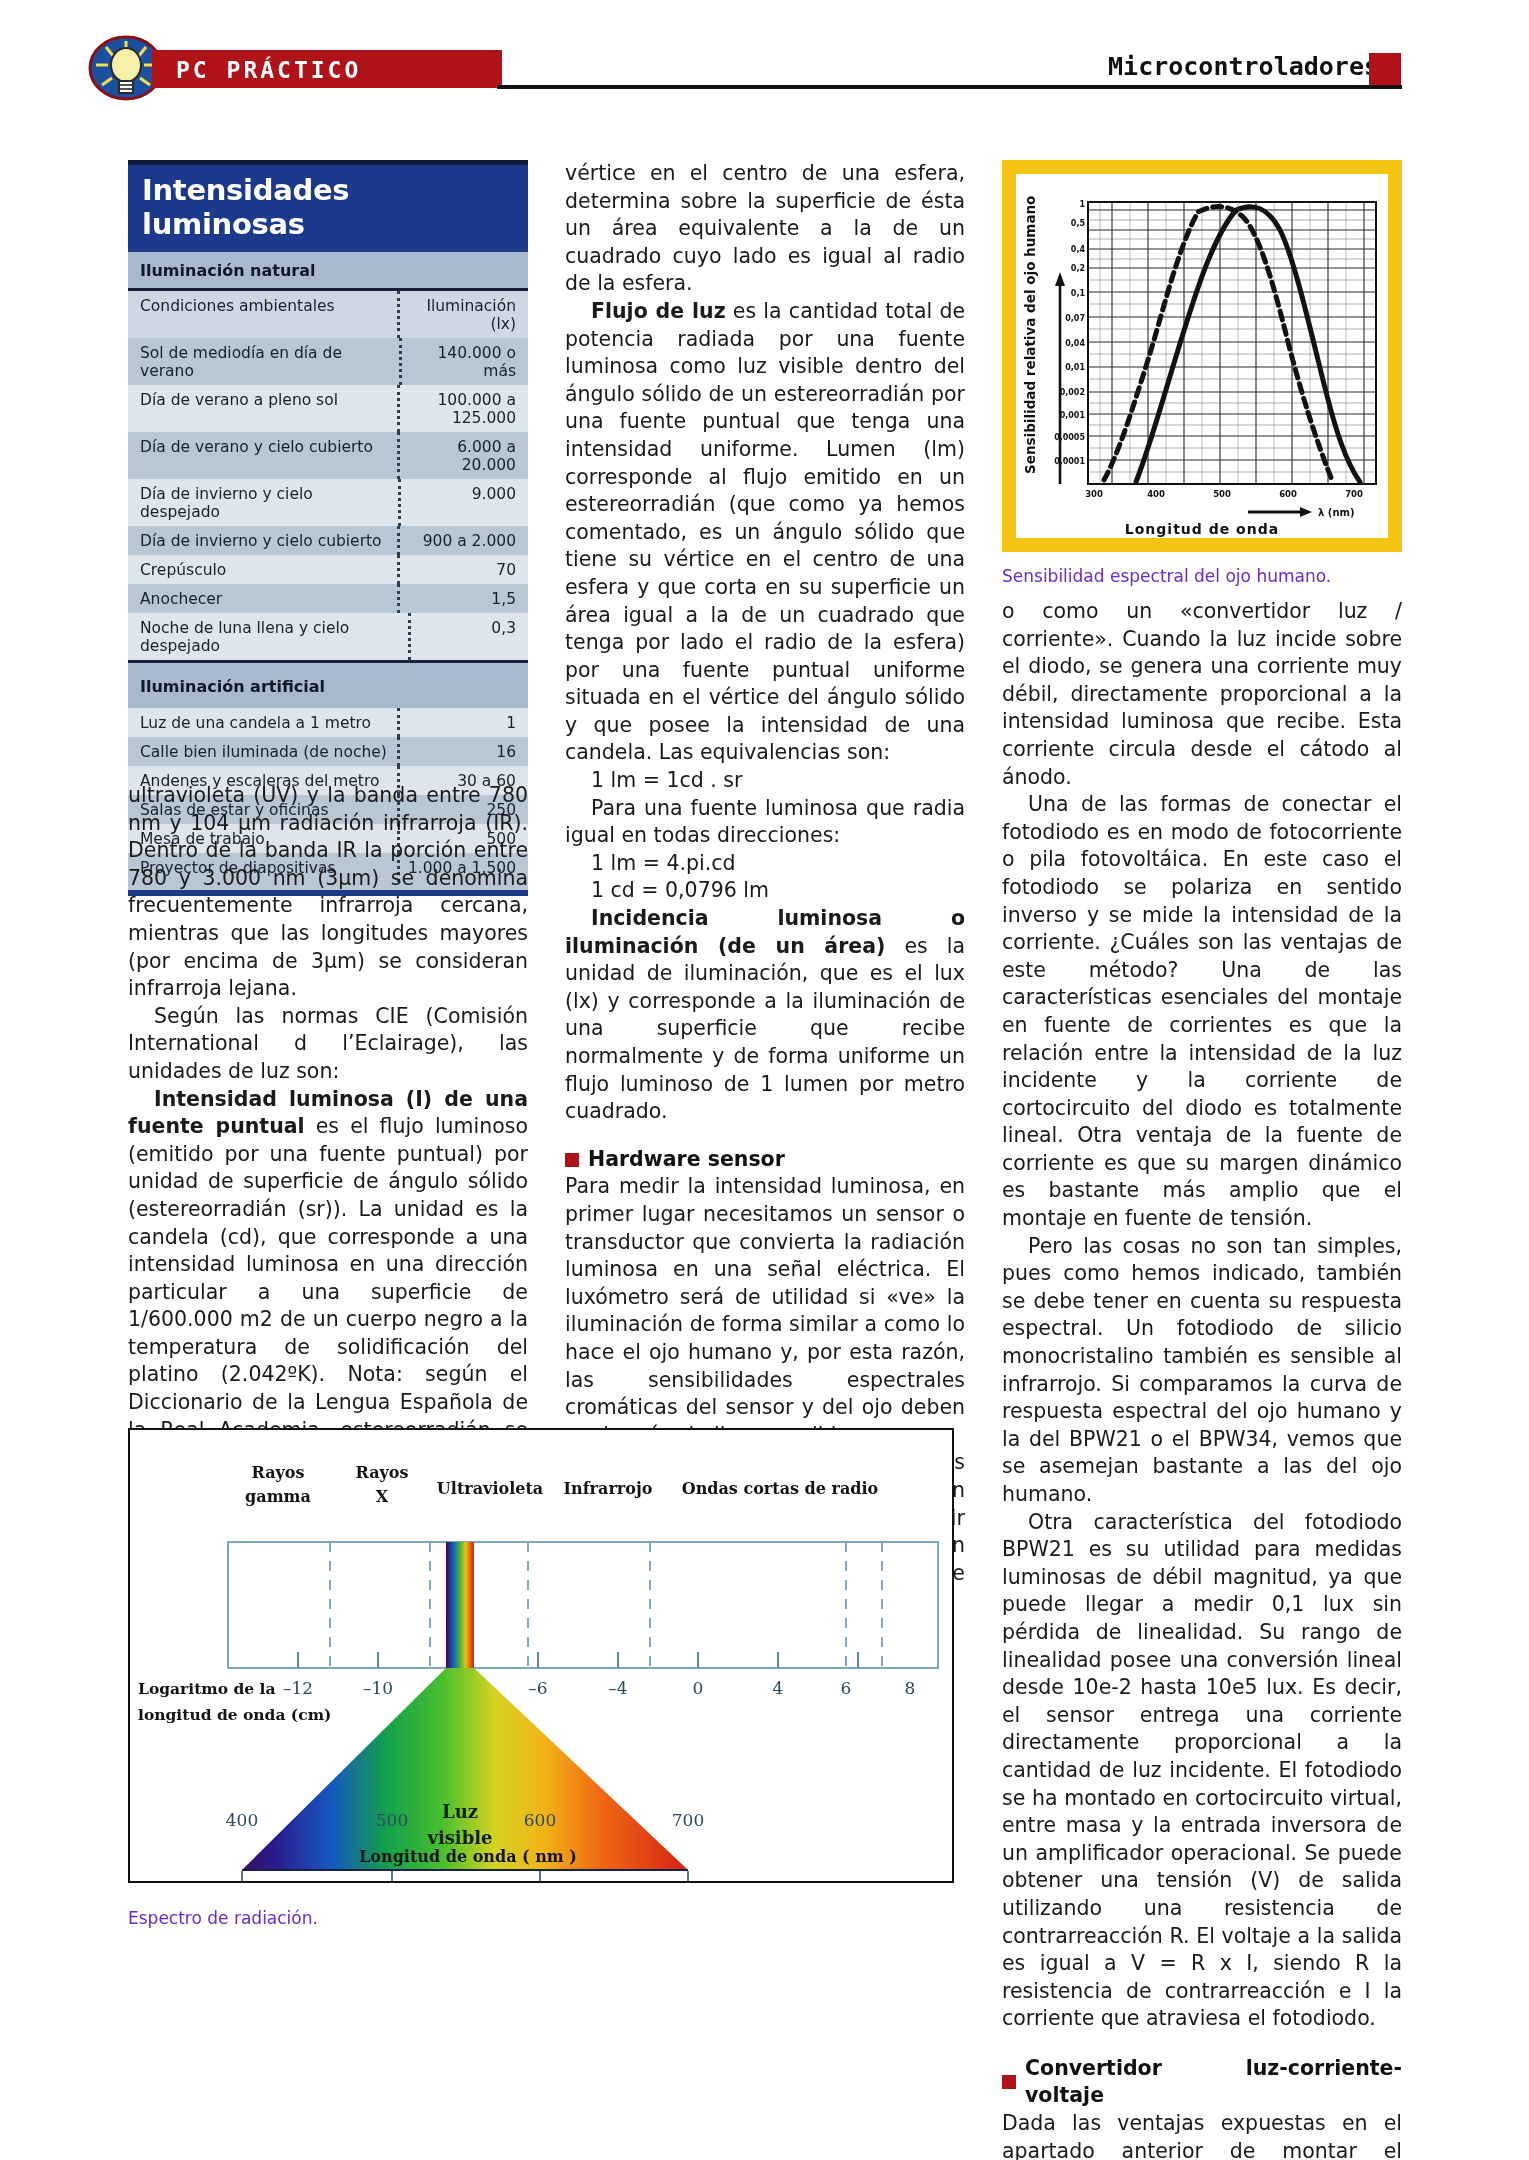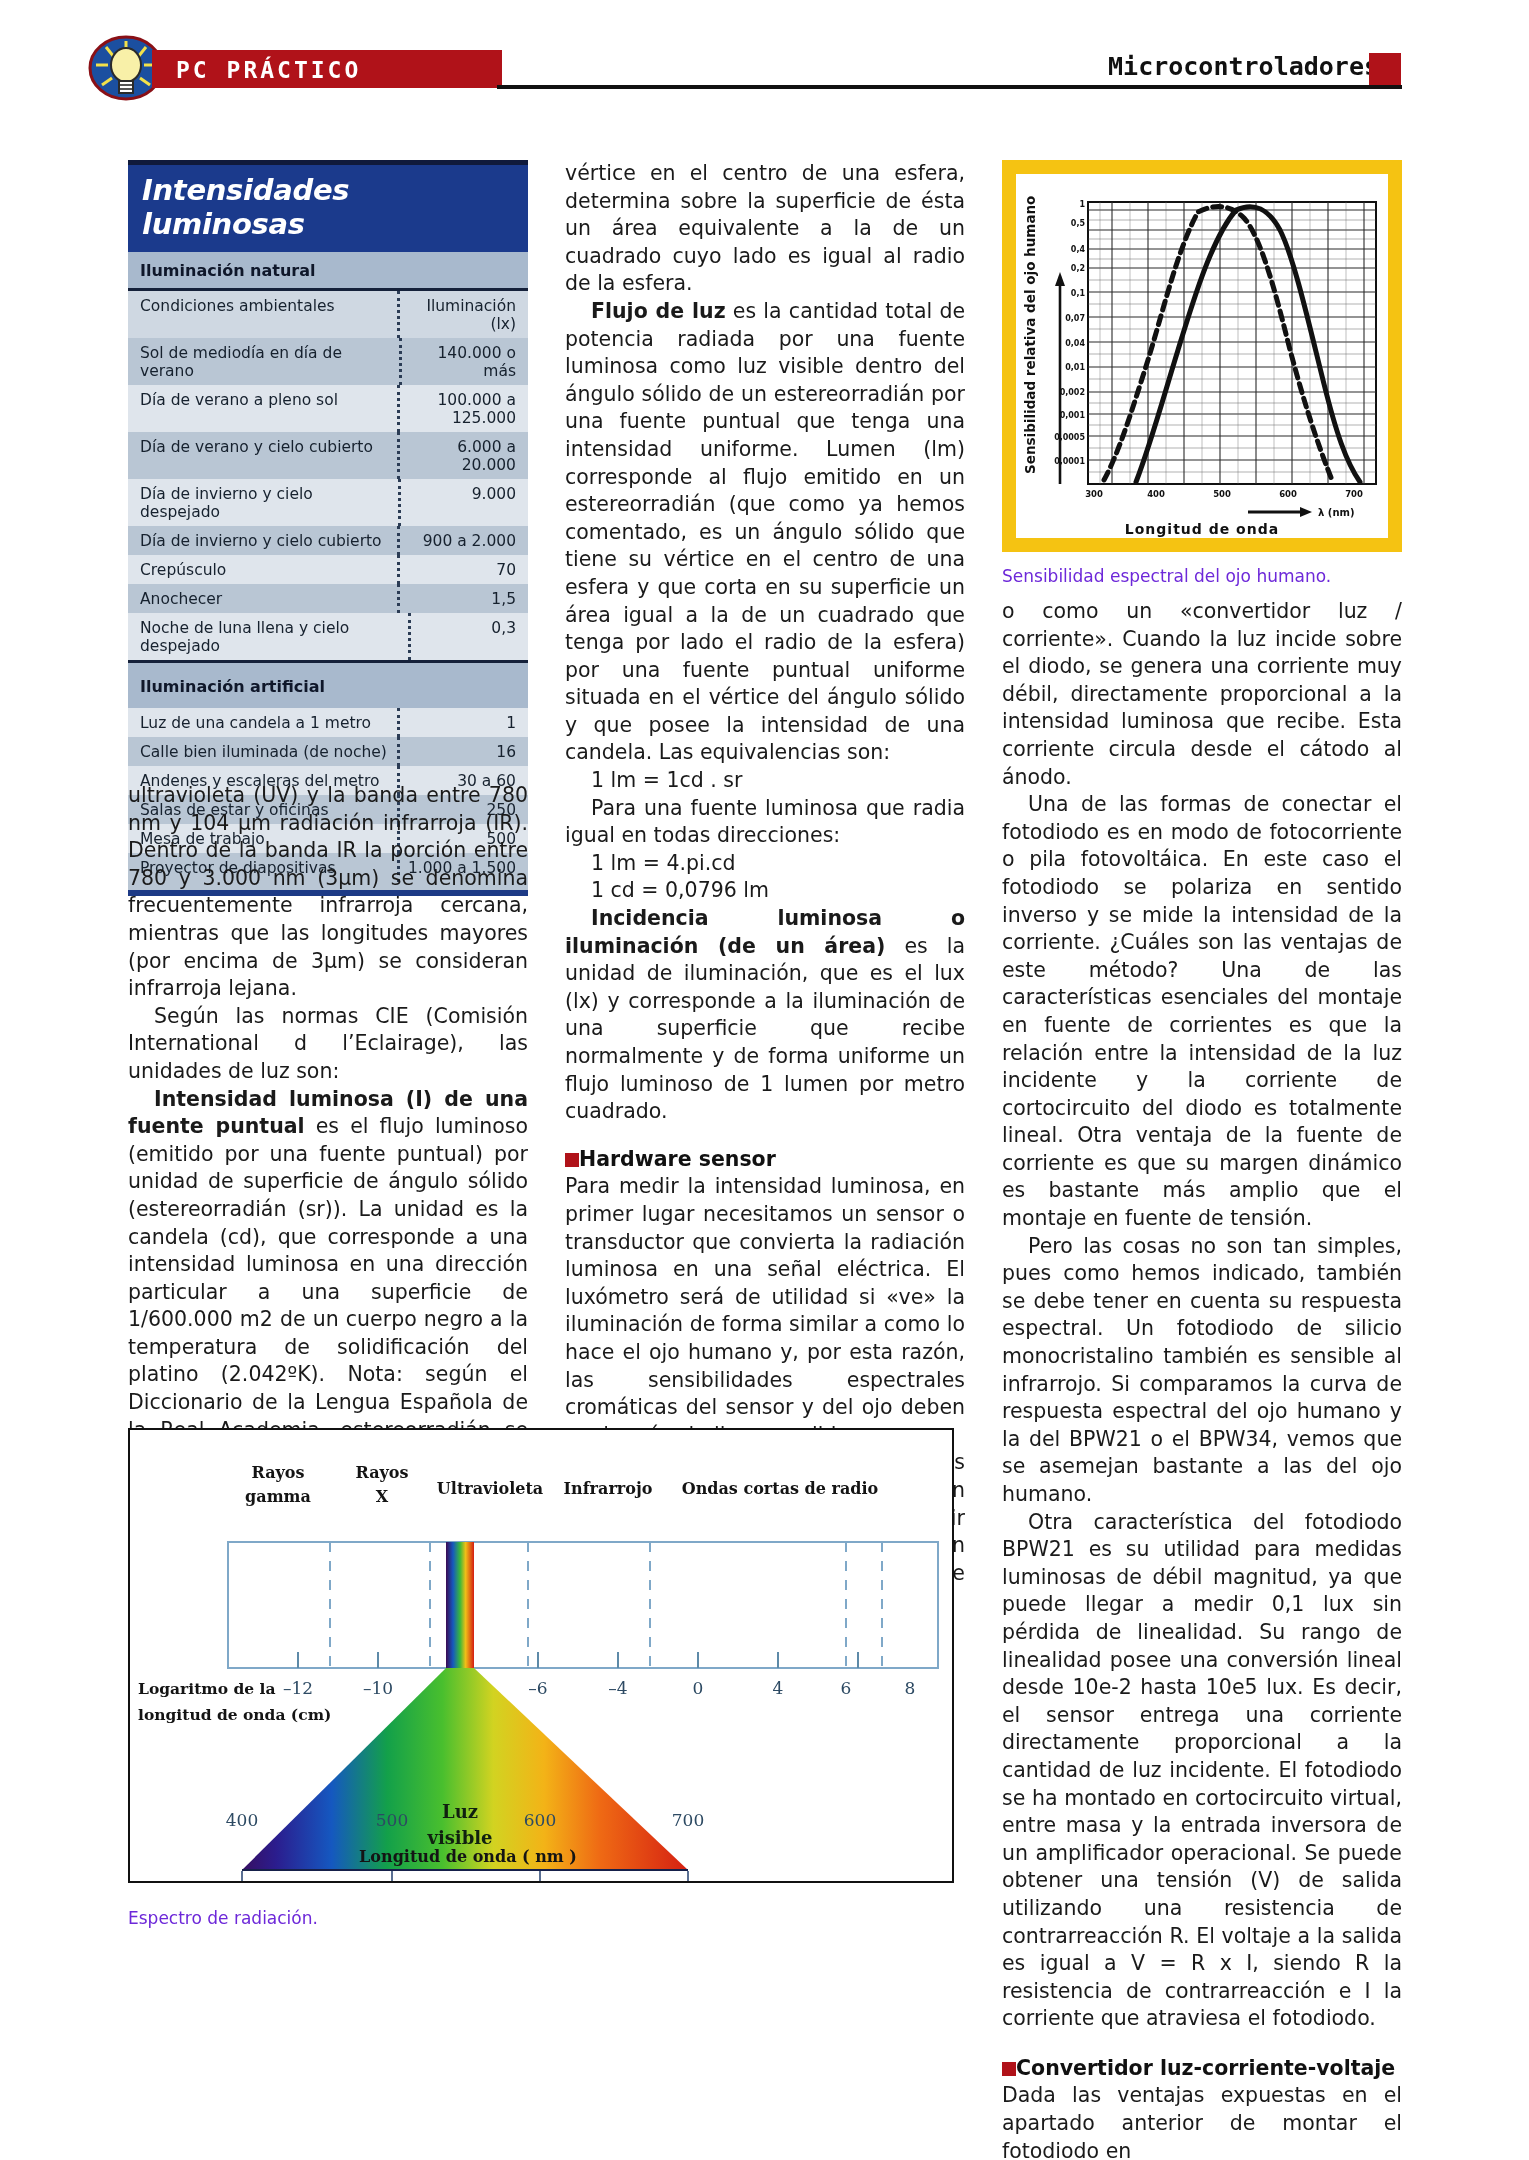--- a/index.html
+++ b/index.html
@@ -85,21 +85,20 @@
     border-top: 5px solid #101a3c;
     border-bottom: 6px solid #1d3a86;
   }
   .tbl-title {
     background: #1b3a8c;
     color: #ffffff;
     font-size: 29px;
     font-weight: bold;
     padding: 8px 14px 11px 14px;
     letter-spacing: -0.3px;
-    font-style: italic;
   }
   .tbl-sub {
     background: #a8b9cd;
     color: #0f172a;
     font-weight: bold;
     font-size: 16px;
     padding: 9px 12px 8px 12px;
     border-bottom: 3px solid #15213a;
   }
   .tbl-sub.mid {
@@ -163,20 +162,21 @@
     overflow: hidden;
   }
 
   
   .sec-head {
     font-size: 20.5px;
     font-weight: bold;
     color: #111111;
     display: flex;
     align-items: center;
+    gap: 9px;
   }
   .sec-sq {
     width: 14px; height: 14px;
     background: #b01219;
     flex: 0 0 auto;
   }
 
   .eq { text-indent: 26px; }
 </style>
 </head>

